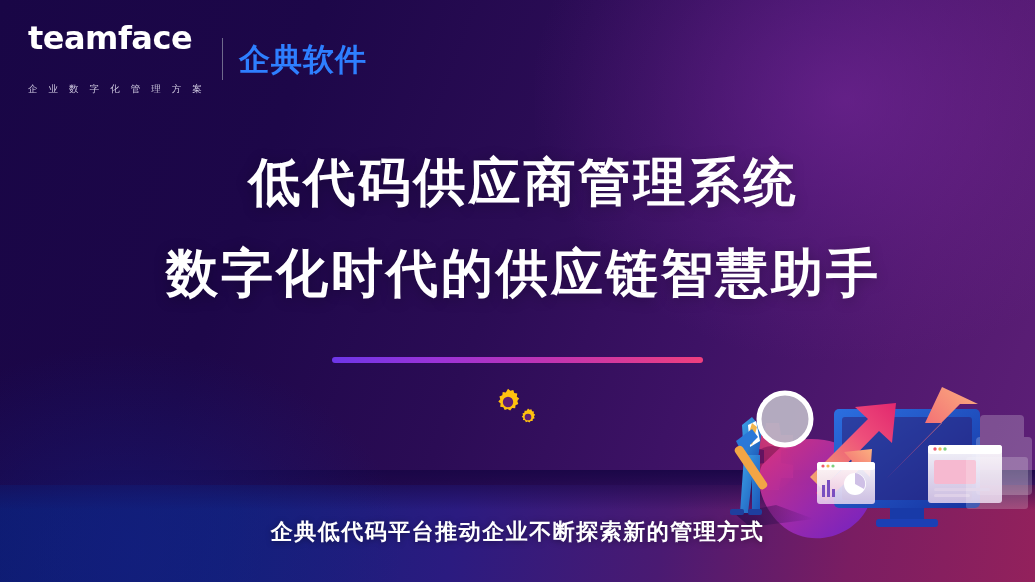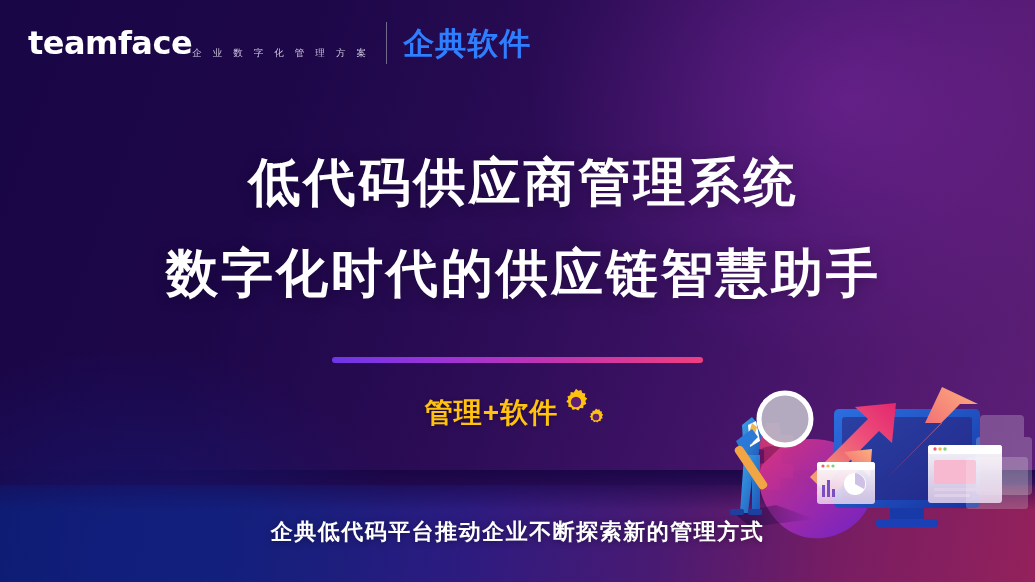--- a/index.html
+++ b/index.html
@@ -35,21 +35,21 @@
     position:absolute; left:-150px; bottom:-180px; width:560px; height:420px;
     background:radial-gradient(ellipse at center, rgba(20,30,130,0.55) 0%, rgba(20,30,130,0) 70%);
     pointer-events:none;
   }
 
   
   .logo-bar {
     position:absolute; left:28px; top:22px;
     display:flex; align-items:center; gap:14px; z-index:30;
   }
-  .logo-left { display:flex; flex-direction:row; align-items:flex-start; }
+  .logo-left { display:flex; flex-direction:column; align-items:flex-start;gap:9px; }
   .logo-word {
     color:#ffffff;
     font-size:32px; font-weight:700; letter-spacing:-0.5px; line-height:1.0;
     font-family:"DejaVu Sans","Liberation Sans",sans-serif;
   }
   .logo-tag {
     color:#cfc9e0; font-size:9.5px; letter-spacing:4.2px;
     margin-top:20px; white-space:nowrap;
   }
   .logo-sep { width:1px; height:42px; background:#6f6a8c; margin:0 2px; }
@@ -118,21 +118,20 @@
   </div>
 
   <div class="headline">
     <div class="h-line h-line1">低代码供应商管理系统</div>
     <div class="h-line h-line2">数字化时代的供应链智慧助手</div>
   </div>
 
   <div class="divider"></div>
 
   <div class="tagline">
-    <span class="tag-text">管理+软件</span>
     <span class="gear-pair">
       <svg class="gear-big" width="28" height="28" viewBox="0 0 28 28">
         <path fill="#ffc20e" d="M14 0.8l2.3 2.0 3.0-0.7 1.0 2.9 3.0 0.6 -0.5 3.1 2.4 1.9 -1.9 2.4 1.0 2.9 -2.8 1.3 -0.3 3.1 -3.1 -0.2 -1.9 2.4 -2.6 -1.6 -2.9 1.1 -1.4 -2.8 -3.1 -0.5 0.4 -3.1 -2.3 -2.0 2.0 -2.3 -0.9 -2.9 2.9 -1.2 0.4 -3.1 3.1 0.3z"></path>
         <circle cx="14" cy="14" r="5.2" fill="#5e1f74"></circle>
       </svg>
       <svg class="gear-small" width="18" height="18" viewBox="0 0 28 28">
         <path fill="#ffc20e" d="M14 0.8l2.3 2.0 3.0-0.7 1.0 2.9 3.0 0.6 -0.5 3.1 2.4 1.9 -1.9 2.4 1.0 2.9 -2.8 1.3 -0.3 3.1 -3.1 -0.2 -1.9 2.4 -2.6 -1.6 -2.9 1.1 -1.4 -2.8 -3.1 -0.5 0.4 -3.1 -2.3 -2.0 2.0 -2.3 -0.9 -2.9 2.9 -1.2 0.4 -3.1 3.1 0.3z"></path>
         <circle cx="14" cy="14" r="5.2" fill="#5e1f74"></circle>
       </svg>
     </span>

